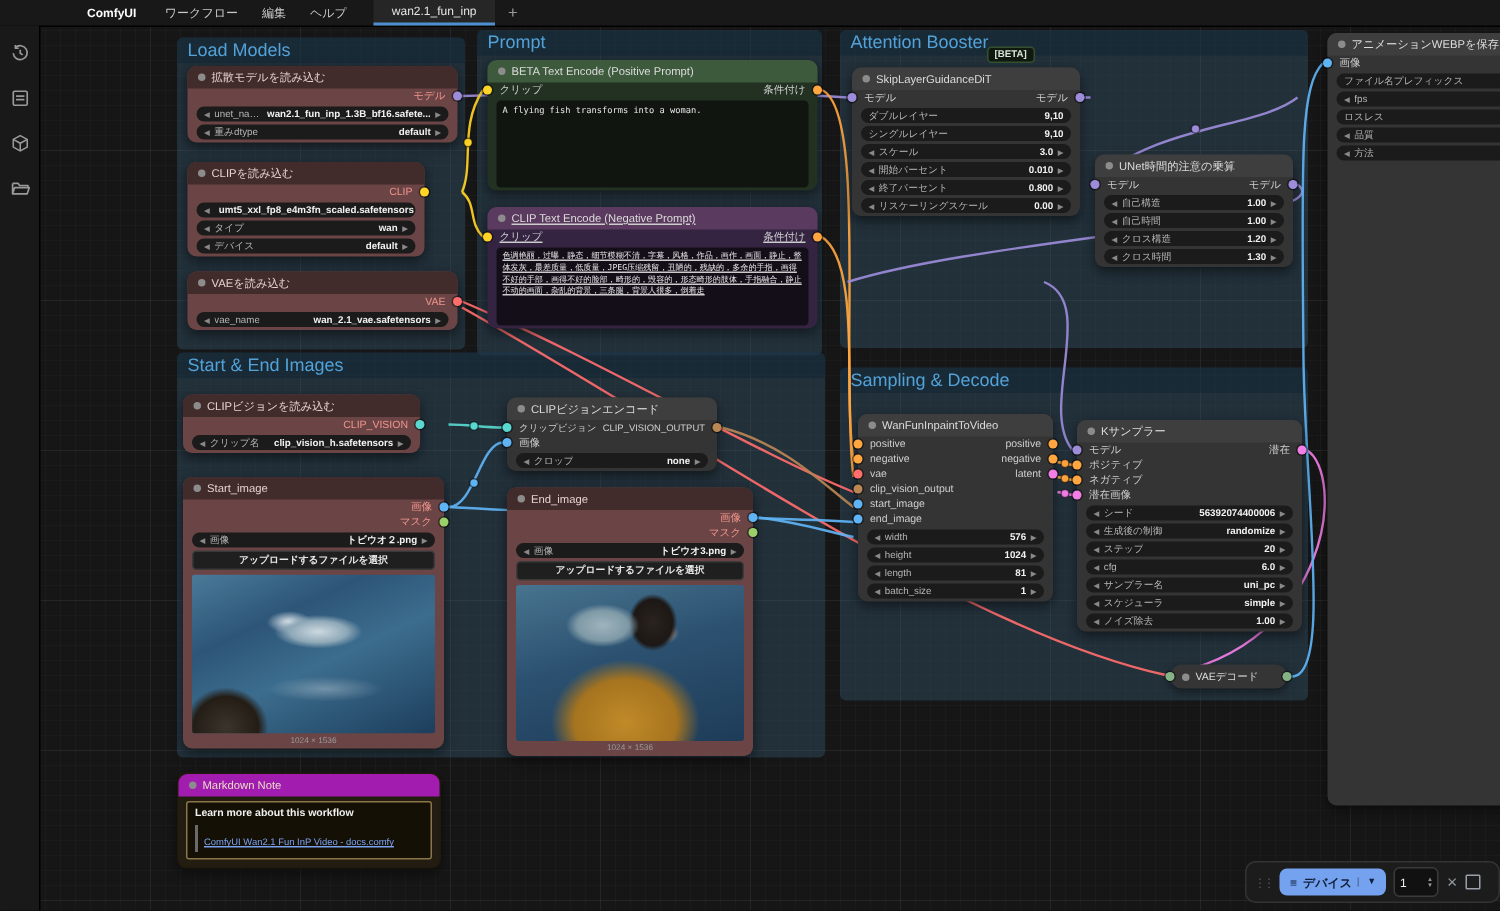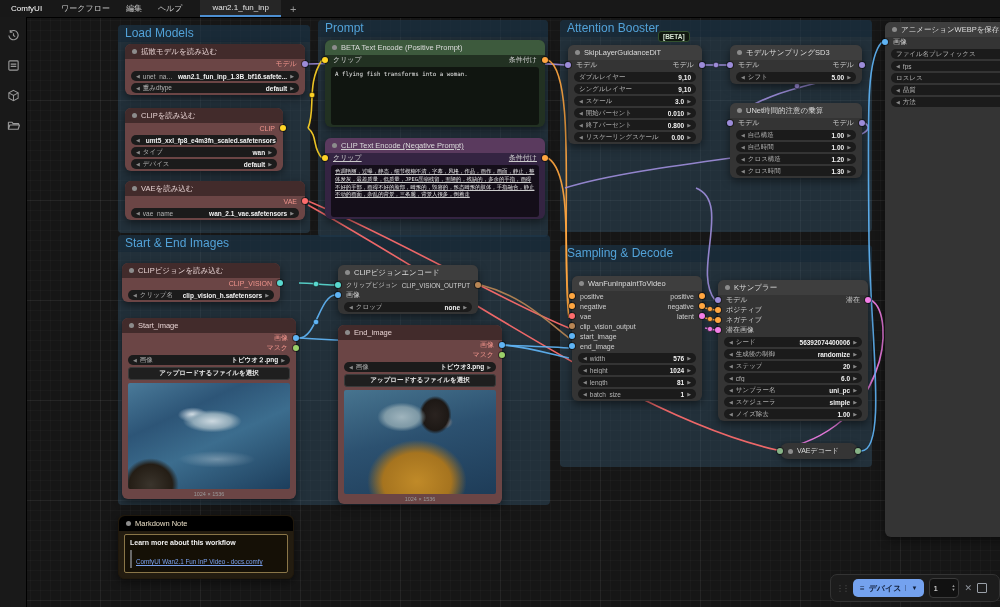--- a/index.html
+++ b/index.html
@@ -7,21 +7,21 @@
     font-family:"Liberation Sans",sans-serif;
     background-image:
       linear-gradient(rgba(255,255,255,.045) 1px, transparent 1px),
       linear-gradient(90deg, rgba(255,255,255,.045) 1px, transparent 1px),
       linear-gradient(rgba(255,255,255,.022) 1px, transparent 1px),
       linear-gradient(90deg, rgba(255,255,255,.022) 1px, transparent 1px);
     background-size:100px 100px,100px 100px,10px 10px,10px 10px;}
   
   #menubar{position:absolute;top:0;left:0;right:0;height:17px;background:#181818;border-bottom:1px solid #000;
     display:flex;align-items:stretch;z-index:20;font-size:8px;color:#c9c9c9;}
-  #menubar .logo{font-weight:normal;color:#fff;padding:0 11px;display:flex;align-items:center;}
+  #menubar .logo{font-weight:bold;color:#fff;padding:0 11px;display:flex;align-items:center;margin-left:47px;}
   #menubar .mitem{padding:0 8px;display:flex;align-items:center;cursor:default;}
   #menubar .tab{margin-left:10px;padding:0 12px;display:flex;align-items:center;background:#262626;
     border-bottom:2px solid #4d8fd1;color:#e4e4e4;}
   #menubar .plus{padding:0 9px;display:flex;align-items:center;color:#9a9a9a;font-size:11px;}
   
   #sidebar{position:absolute;top:17px;left:0;bottom:0;width:26px;background:#191919;border-right:1px solid #000;
     display:flex;flex-direction:column;align-items:center;padding-top:12px;gap:17px;z-index:20;}
   #sidebar svg{display:block;}
   
   .group{position:absolute;background:rgba(62,110,144,.30);border-radius:4px;z-index:1;}
@@ -32,21 +32,21 @@
   #wires path{fill:none;stroke-width:1.6;opacity:.92;}
   
   .node{position:absolute;border-radius:6px;background:#343434;box-shadow:0 3px 8px rgba(0,0,0,.5);z-index:3;color:#ccc;}
   .nhead{height:15px;display:flex;align-items:center;gap:4px;padding:0 7px;font-size:7.5px;color:#dcdcdc;
     border-radius:6px 6px 0 0;background:#3e3e3e;white-space:nowrap;overflow:hidden;}
   .status{width:5px;height:5px;border-radius:50%;background:#8c8c8c;flex:none;}
   .node.red{background:#6b4545;}  .node.red .nhead{background:#422b2b;color:#e6d2d2;}
   .node.green{background:#223122;}.node.green .nhead{background:#3d5a3d;}
   .node.purple{background:#342442;text-decoration:underline;}.node.purple .nhead{background:#5a3a5e;}
   .node.note{background:#231c10;border:1px solid #20180c;}
-  .node.note .nhead{background:#000000;color:#e8ddc5;}
+  .node.note .nhead{background:#a21caf;color:#e8ddc5;}
   .srow{position:relative;display:flex;align-items:center;height:10px;padding:0 8px;font-size:7px;color:#cfcfcf;white-space:nowrap;}
   .srow .r{margin-left:auto;}
   .node.red .srow{color:#f0948c;}
   .dot{position:absolute;width:6px;height:6px;border-radius:50%;top:2px;background:#888;box-shadow:0 0 0 1px rgba(0,0,0,.45);}
   .dot.in{left:-3px;} .dot.out{right:-3px;}
   .widget{height:10px;margin:2px 6px;background:#1b1b1b;border-radius:5px;display:flex;align-items:center;
     padding:0 5px;font-size:6.5px;color:#b5b5b5;gap:3px;overflow:hidden;white-space:nowrap;}
   .widget .wlbl{overflow:hidden;text-overflow:ellipsis;}
   .widget .wval{margin-left:auto;color:#f2f2f2;font-weight:bold;flex:none;}
   .warr{color:#8a8a8a;font-size:5px;flex:none;}
@@ -223,21 +223,21 @@
     <div class="srow">
         <span class="dot in" style="background: rgb(255, 212, 38);"></span>
         <span>クリップ</span>
         <span class="r">条件付け</span>
         <span class="dot out" style="background: rgb(255, 166, 64);"></span>
       </div>
     <div class="ta" style="height:46px">色调艳丽，过曝，静态，细节模糊不清，字幕，风格，作品，画作，画面，静止，整体发灰，最差质量，低质量，JPEG压缩残留，丑陋的，残缺的，多余的手指，画得不好的手部，画得不好的脸部，畸形的，毁容的，形态畸形的肢体，手指融合，静止不动的画面，杂乱的背景，三条腿，背景人很多，倒着走</div>
   </div>
 
   <div class="badge" style="left:658px;top:31px">[BETA]</div>
-  <div class="node" style="left:568px;top:45px;width:134px">
+  <div class="node" style="left:568px;top:45px;width:152px">
     <div class="nhead">
         <span class="status"></span>
         <span>SkipLayerGuidanceDiT</span>
       </div>
     <div class="srow">
         <span class="dot in" style="background: rgb(156, 140, 217);"></span>
         <span>モデル</span>
         <span class="r">モデル</span>
         <span class="dot out" style="background: rgb(156, 140, 217);"></span>
       </div>
@@ -265,40 +265,20 @@
         <div class="widget">
           <span class="warr">◀</span>
           <span class="wlbl">終了パーセント</span>
           <span class="wval">0.800</span>
           <span class="warr">▶</span>
         </div>
         <div class="widget">
           <span class="warr">◀</span>
           <span class="wlbl">リスケーリングスケール</span>
           <span class="wval">0.00</span>
-          <span class="warr">▶</span>
-        </div>
-      </div>
-  </div>
-  <div class="node" style="left:730px;top:45px;width:132px">
-    <div class="nhead">
-        <span class="status"></span>
-        <span>モデルサンプリングSD3</span>
-      </div>
-    <div class="srow">
-        <span class="dot in" style="background: rgb(156, 140, 217);"></span>
-        <span>モデル</span>
-        <span class="r">モデル</span>
-        <span class="dot out" style="background: rgb(156, 140, 217);"></span>
-      </div>
-    <div>
-        <div class="widget">
-          <span class="warr">◀</span>
-          <span class="wlbl">シフト</span>
-          <span class="wval">5.00</span>
           <span class="warr">▶</span>
         </div>
       </div>
   </div>
   <div class="node" style="left:730px;top:103px;width:132px">
     <div class="nhead">
         <span class="status"></span>
         <span>UNet時間的注意の乗算</span>
       </div>
     <div class="srow">

